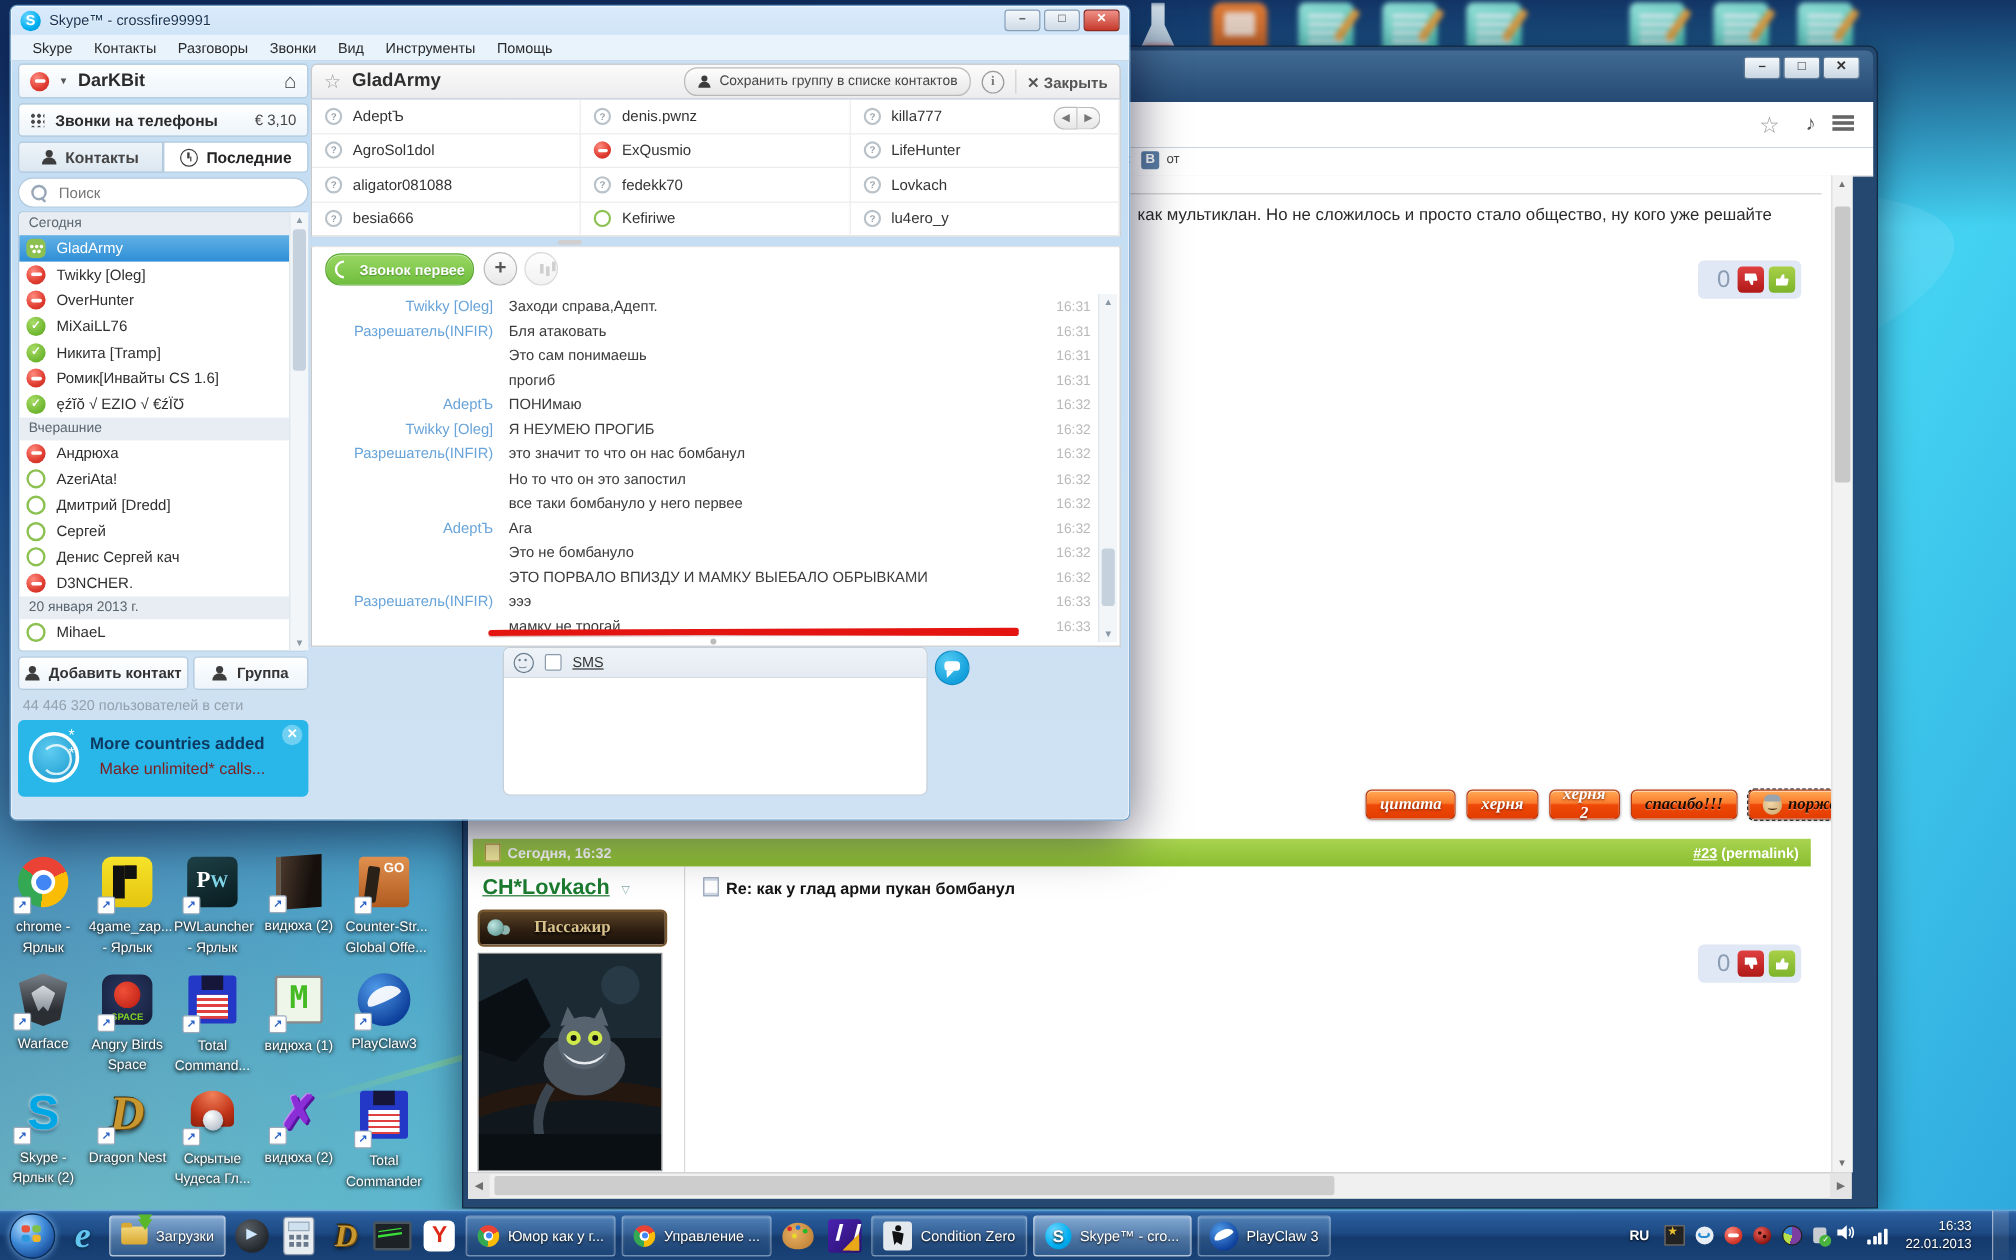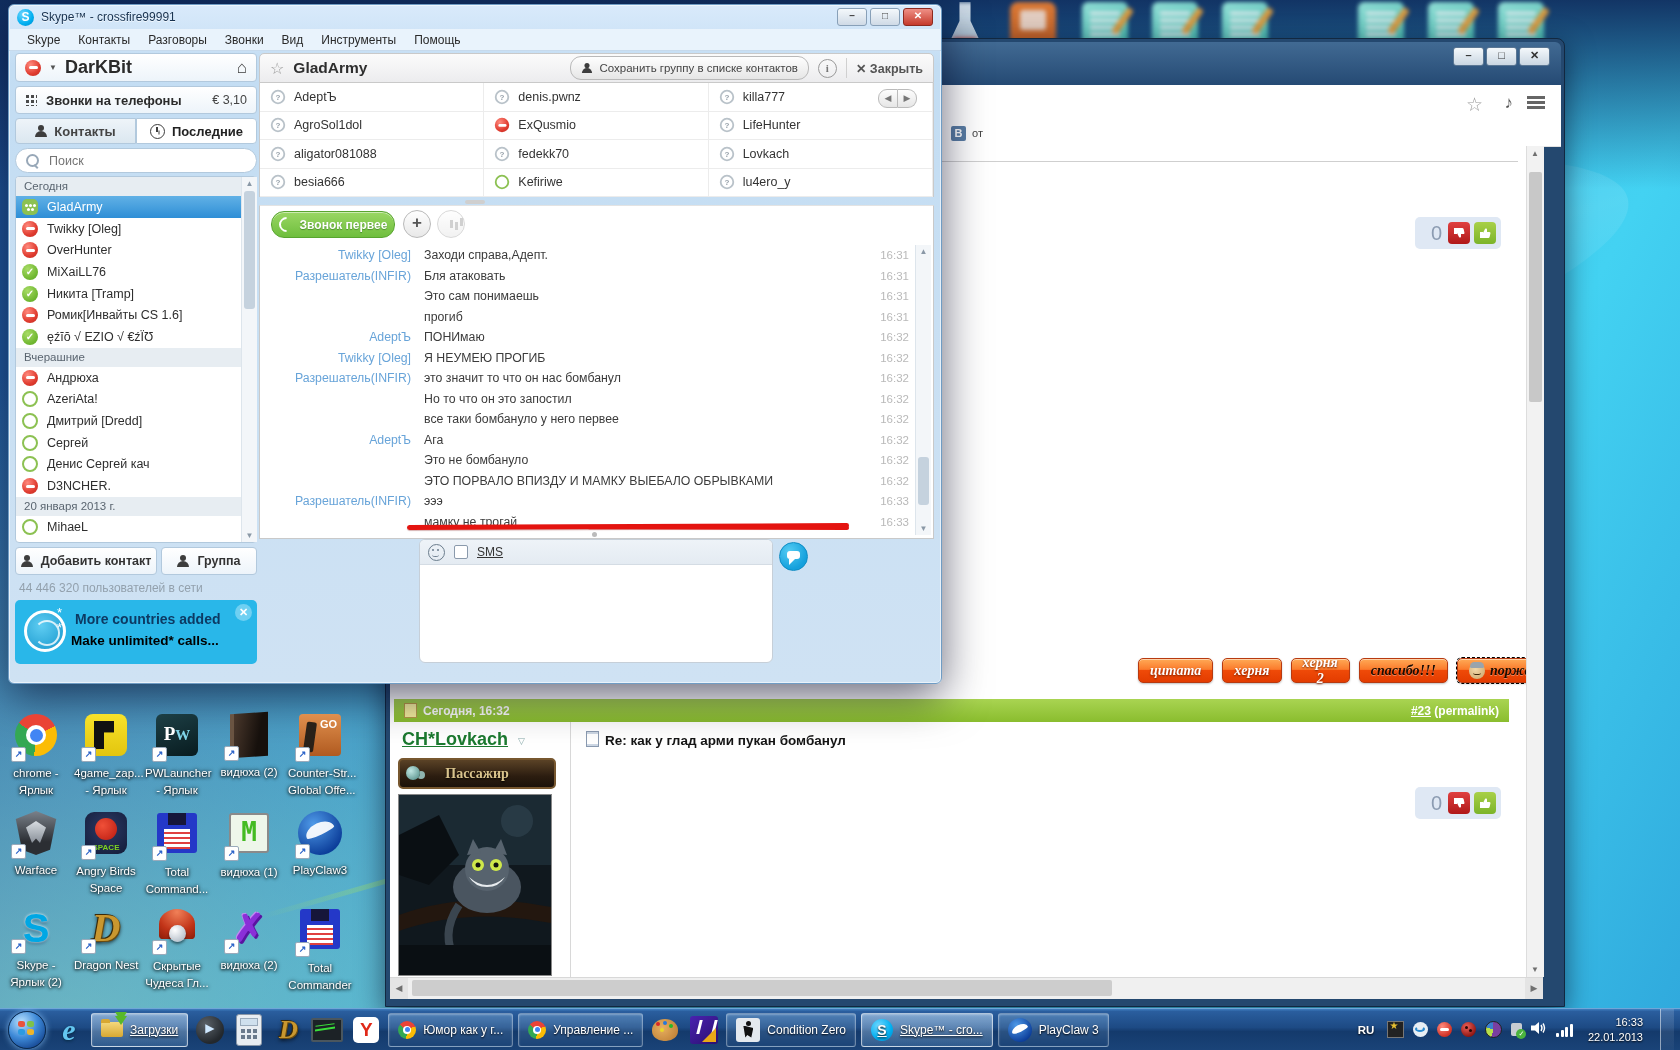--- a/index.html
+++ b/index.html
@@ -201,21 +201,21 @@
   .ic-pearl:after{content:"";position:absolute;left:14px;top:18px;width:17px;height:17px;border-radius:50%;
     background:radial-gradient(circle at 35% 30%,#ffffff,#b9c2cc 75%);box-shadow:0 2px 3px rgba(0,0,0,.5);}
   .ic-purplex{font-size:38px;font-weight:bold;line-height:44px;color:#8a2fd8;text-shadow:2px 2px 0 #5a14a0,-1px -1px 0 #c088f0;}
   
   #taskbar{left:0;top:1008px;width:1680px;height:42px;
     background:linear-gradient(#3f7ec0 0,#2a5e9e 6%,#1d4a84 45%,#143a6c 55%,#1a4378 100%);
     border-top:1px solid #6fa6d8;display:flex;align-items:center;padding:0 0 0 8px;box-sizing:border-box;}
   .tbtn{height:34px;border-radius:3px;border:1px solid rgba(255,255,255,.35);margin-right:5px;
     background:linear-gradient(rgba(150,195,235,.35),rgba(40,80,130,.2));box-shadow:inset 0 1px 2px rgba(255,255,255,.3);
     display:flex;align-items:center;gap:7px;padding:0 9px;color:#fff;font-size:12px;text-shadow:0 1px 2px #000;box-sizing:border-box;}
-  .tbtn.active{background:linear-gradient(rgba(205,232,255,.55),rgba(90,140,190,.35));border-color:rgba(255,255,255,.6);text-decoration:underline;}
+  .tbtn.active{background:linear-gradient(rgba(205,232,255,.55),rgba(90,140,190,.35));border-color:rgba(255,255,255,.6);}
   .tico{width:34px;height:34px;margin-right:5px;display:flex;align-items:center;justify-content:center;flex:none;}
   .orb{width:36px;height:36px;border-radius:50%;border:1px solid #0a2a50;flex:none;margin-right:6px;position:relative;
     background:radial-gradient(circle at 35% 28%,#b9e2ff,#3e8ad8 45%,#1a4e9a 78%,#0d2f66);box-shadow:0 0 6px rgba(140,200,255,.8);}
   .orb .fl{position:absolute;width:7px;height:6px;border-radius:2px 40% 2px 40%;}
   .ie-e{font-family:"Liberation Serif",serif;font-style:italic;font-weight:bold;font-size:30px;color:#63c6f0;text-shadow:0 1px 3px #06283f;position:relative;}
   .fold{position:relative;width:22px;height:15px;background:linear-gradient(#f4d87c,#d8a832);border-radius:2px;}
   .fold:before{content:"";position:absolute;left:0;top:-3px;width:9px;height:4px;background:#d8a832;border-radius:2px 2px 0 0;}
   .fold:after{content:"";position:absolute;right:-4px;top:-6px;border:6px solid transparent;border-top-color:#58b82a;border-width:9px 6px 0 6px;filter:drop-shadow(0 -4px 0 #58b82a);}
   .wmp{width:28px;height:28px;border-radius:50%;background:radial-gradient(circle at 35% 30%,#5a6168,#23282d 70%);position:relative;}
   .wmp:after{content:"▶";position:absolute;left:9px;top:5px;color:#cfe8ff;font-size:12px;}
@@ -320,20 +320,21 @@
       <span class="abs" style="right:48px;top:8px;color:#555;font-size:17px;">♪</span>
       <span class="abs" style="right:16px;top:11px;width:18px;height:3px;background:#666;box-shadow:0 5px 0 #666,0 10px 0 #666;"></span>
     </div>
     <div class="marks">
       <span class="abs" style="left:548px;top:4px;font-size:11px;color:#444;">к</span>
       <span class="vkB abs" style="left:562px;top:3px;">B</span>
       <span class="abs" style="left:583px;top:4px;font-size:11px;color:#444;">от</span>
     </div>
     <div class="content">
       <div class="hr1"></div>
+      <div class="snippet">как мультиклан. Но не сложилось и просто стало общество, ну кого уже решайте</div>
       <div class="votebox" style="left:1025px;top:71px;">
         <span class="num">0</span>
         <span class="vbtn down">
             <svg width="12" height="12" viewBox="0 0 12 12">
               <path d="M1 1h3v6H1zM4 6l2 4c1 1 2 .4 2-.6V7h2.4c.9 0 1.3-.8 1-1.6L10.6 2c-.2-.6-.7-1-1.3-1H4z" fill="#fff"></path>
             </svg>
           </span>
         <span class="vbtn up">
             <svg width="12" height="12" viewBox="0 0 12 12">
               <path d="M1 5h3v6H1zM4 6l2-4c1-1 2-.4 2 .6V5h2.4c.9 0 1.3.8 1 1.6L10.6 10c-.2.6-.7 1-1.3 1H4z" fill="#fff"></path>
@@ -419,21 +420,21 @@
         <span>Разговоры</span>
         <span>Звонки</span>
         <span>Вид</span>
         <span>Инструменты</span>
         <span>Помощь</span>
       </div>
 
     <div class="lpbox" style="top:48px;height:29px;display:flex;align-items:center;padding:0 9px;gap:8px;">
       <span class="st st-busy"></span>
       <span style="font-size:8px;color:#555;">▼</span>
-      <b style="font-size:18px;color:#2b2b2b;">DarKBit</b>
+      <b style="font-size:15px;color:#2b2b2b;">DarKBit</b>
       <span style="margin-left:auto;font-size:17px;color:#3d3d3d;">⌂</span>
     </div>
     <div class="lpbox" style="top:81px;height:28px;display:flex;align-items:center;padding:0 9px;gap:9px;">
       <span style="width:12px;height:12px;background:radial-gradient(circle,#4a4a4a 1.6px,transparent 1.8px);background-size:5px 5px;background-position:0 0;"></span>
       <b style="font-size:13px;color:#2b2b2b;">Звонки на телефоны</b>
       <span style="margin-left:auto;font-size:12.5px;color:#444;">€ 3,10</span>
     </div>
     <div class="tab" style="left:6px;background:linear-gradient(#eef4f9,#dbe7f0);border-radius:4px 0 0 4px;color:#444;">
       <span class="persico"></span>
         <span>Контакты</span>
@@ -520,21 +521,21 @@
     </div>
     <div class="btn2" style="left:152px;top:542px;width:96px;">
       <span class="persico"></span>
         <span>Группа</span>
     </div>
     <div class="abs" style="left:10px;top:576px;font-size:12px;color:#93a1ad;">44 446 320 пользователей в сети</div>
     <div class="banner">
       <span class="x">✕</span>
       <span class="globe"></span>
       <div class="abs" style="left:60px;top:11px;font-size:14px;font-weight:bold;color:#0d3a63;">More countries added</div>
-      <div class="abs" style="left:56px;top:33px;font-size:13.5px;font-weight:bold;color:#000000;">Make unlimited* calls...</div>
+      <div class="abs" style="left:68px;top:33px;font-size:13.5px;font-weight:normal;color:#7f1d1d;">Make unlimited* calls...</div>
     </div>
 
     <div class="rp" style="top:48px;height:30px;border-radius:5px 5px 0 0;background:linear-gradient(#fbfbfb,#ececee);display:flex;align-items:center;padding:0 10px;gap:9px;">
       <span style="color:#9a9a9a;font-size:16px;">☆</span>
       <b style="font-size:15.5px;color:#2e2e2e;">GladArmy</b>
       <span class="pill" style="margin-left:auto;">
         <span class="persico" style="transform:scale(.85);"></span>
         <span>Сохранить группу в списке контактов</span>
       </span>
       <span class="infoc">i</span>

